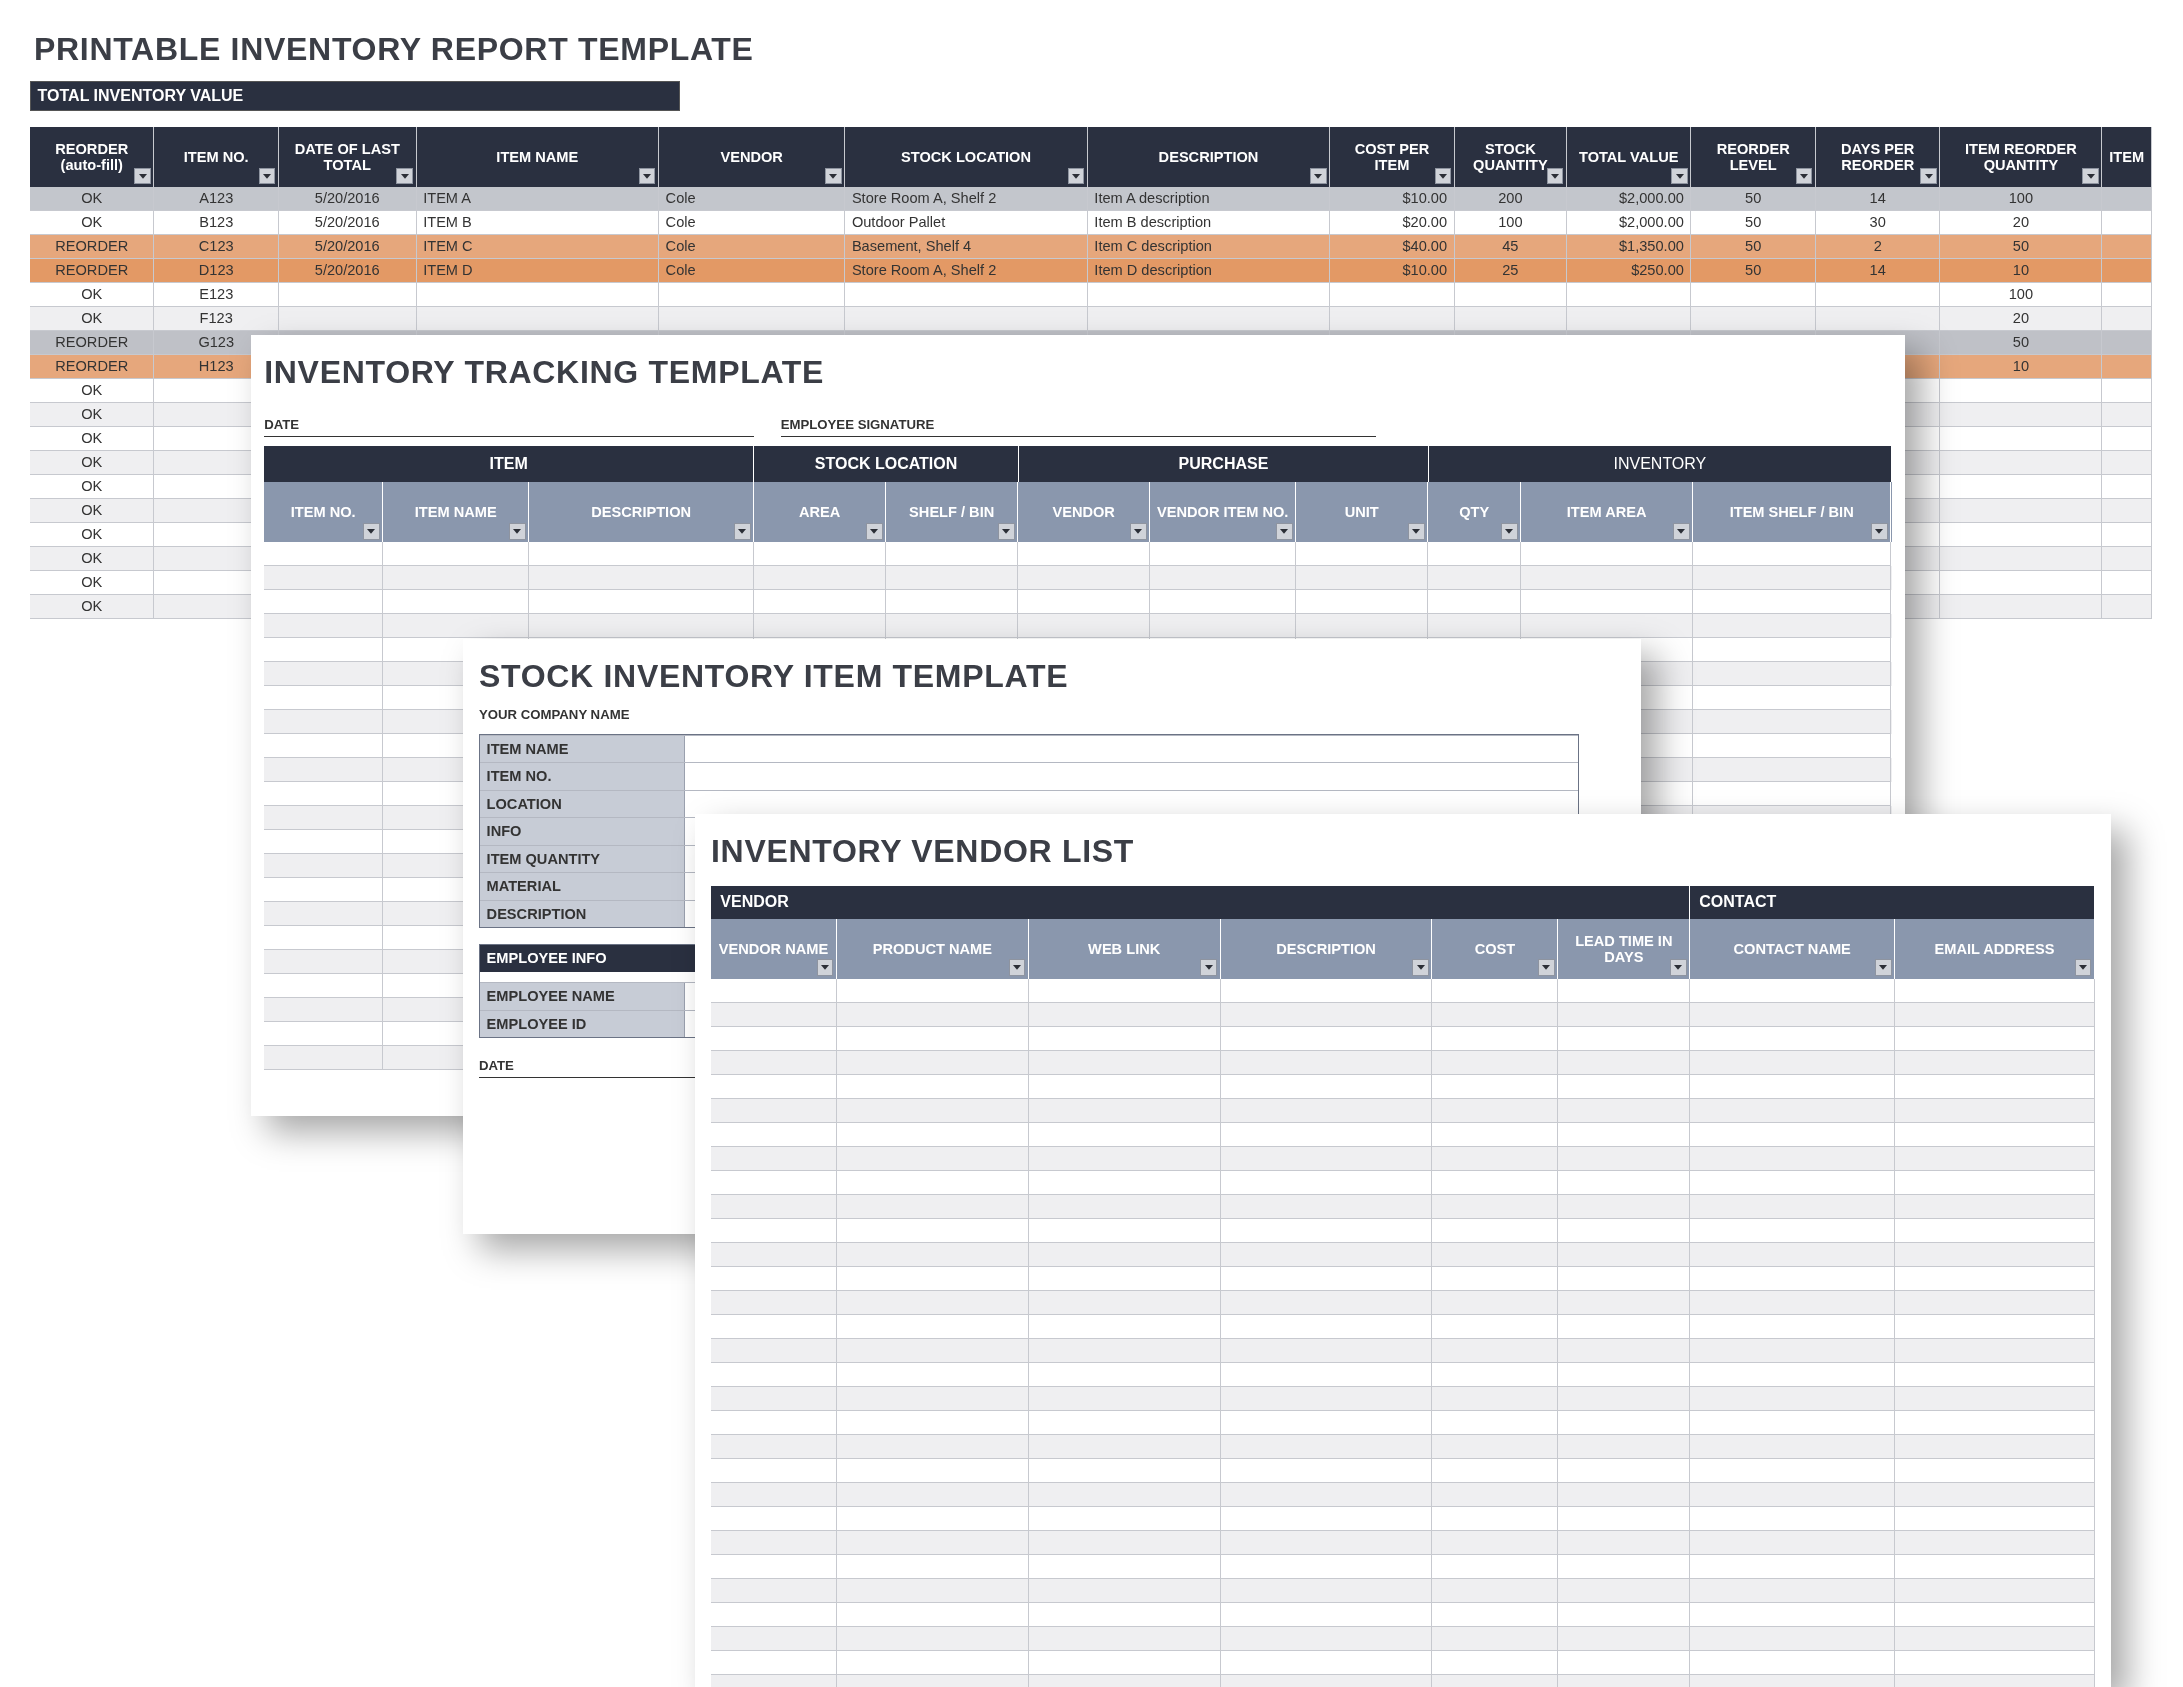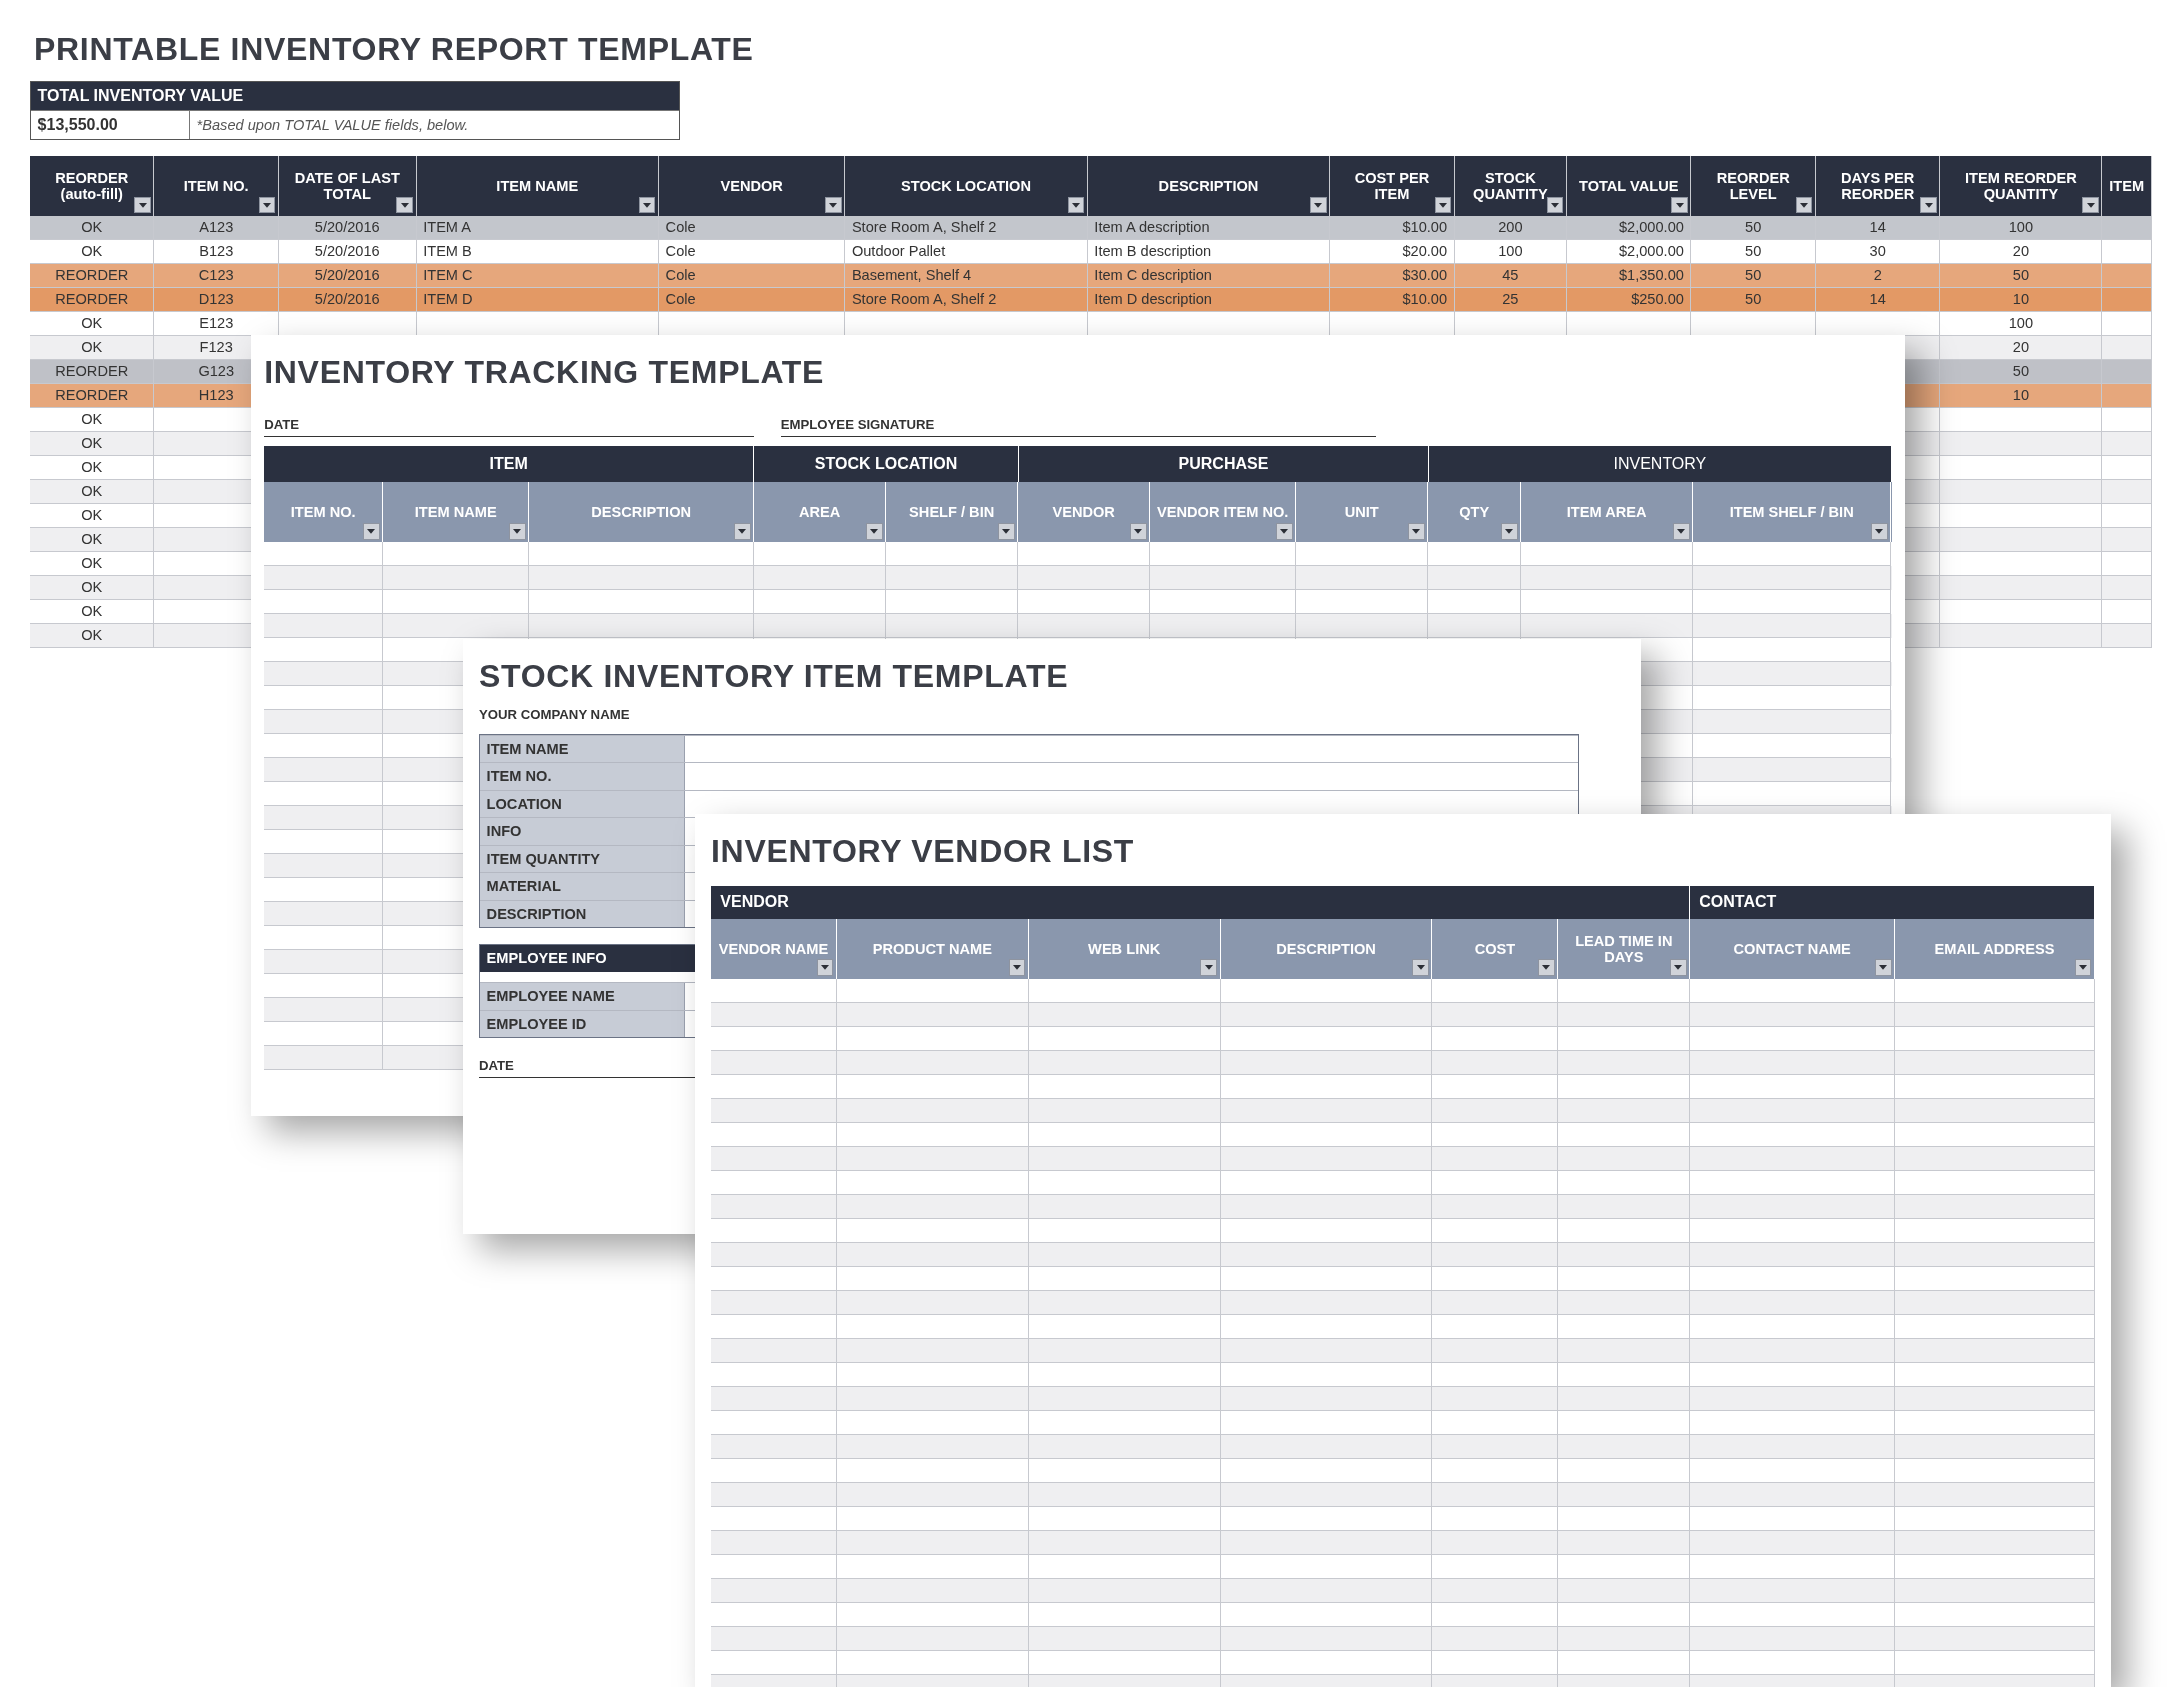--- a/index.html
+++ b/index.html
@@ -25,24 +25,20 @@
 .rule{border-bottom:1.3px solid #333}
 </style>
 </head>
 <body>
 
 <div class="panel" style="left:30px;top:24px;width:2122px;height:748px;box-shadow:none">
   <div class="big-title" style="font-size:32px;color:#3b3e46;margin:6.6px 0 13.2px 4px">PRINTABLE INVENTORY REPORT TEMPLATE</div>
 
   <div style="border:0.7px solid #555;width:648px">
     <div class="dark cell" style="height:28px;font-weight:700;font-size:16px">TOTAL INVENTORY VALUE</div>
-    <div class="hdr-row" style="height:28px;border-top:0.7px solid #777">
-      <div class="cell" style="width:159px;border-right:0.7px solid #777;font-weight:700">$13,550.00</div>
-      <div class="cell" style="font-style:italic;color:#555;font-size:14.6px">*Based upon TOTAL VALUE fields, below.</div>
-    </div>
   </div>
 
   <div id="rep-hdr" class="hdr-row dark" style="margin-top:16px;height:60px">
       <div class="cell cctr col-border" style="position:relative;width:132px;font-weight:700;font-size:14.6px;">
         <span>REORDER (auto-fill)</span>
         <span class="drop">
           <svg viewBox="0 0 10 6">
             <path d="M0 0h10L5 6z"></path>
           </svg>
         </span>
@@ -182,21 +178,21 @@
         <div class="cell small  col-border" style="width:52px"></div>
       </div>
       <div class="hdr-row row-line row-orange" style="height:24px">
         <div class="cell small cctr col-border" style="width:132px">REORDER</div>
         <div class="cell small cctr col-border" style="width:132px">C123</div>
         <div class="cell small cctr col-border" style="width:146px">5/20/2016</div>
         <div class="cell small  col-border" style="width:258px">ITEM C</div>
         <div class="cell small  col-border" style="width:198px">Cole</div>
         <div class="cell small  col-border" style="width:258px">Basement, Shelf 4</div>
         <div class="cell small  col-border" style="width:258px">Item C description</div>
-        <div class="cell small cright col-border" style="width:132px">$30.00</div>
+        <div class="cell small cright col-border" style="width:132px">$40.00</div>
         <div class="cell small cctr col-border" style="width:119px">45</div>
         <div class="cell small cright col-border" style="width:132px">$1,350.00</div>
         <div class="cell small cctr col-border" style="width:132px">50</div>
         <div class="cell small cctr col-border" style="width:132px">2</div>
         <div class="cell small cctr col-border" style="width:172px">50</div>
         <div class="cell small  col-border" style="width:52px"></div>
       </div>
       <div class="hdr-row row-line row-orange2" style="height:24px">
         <div class="cell small cctr col-border" style="width:132px">REORDER</div>
         <div class="cell small cctr col-border" style="width:132px">D123</div>

